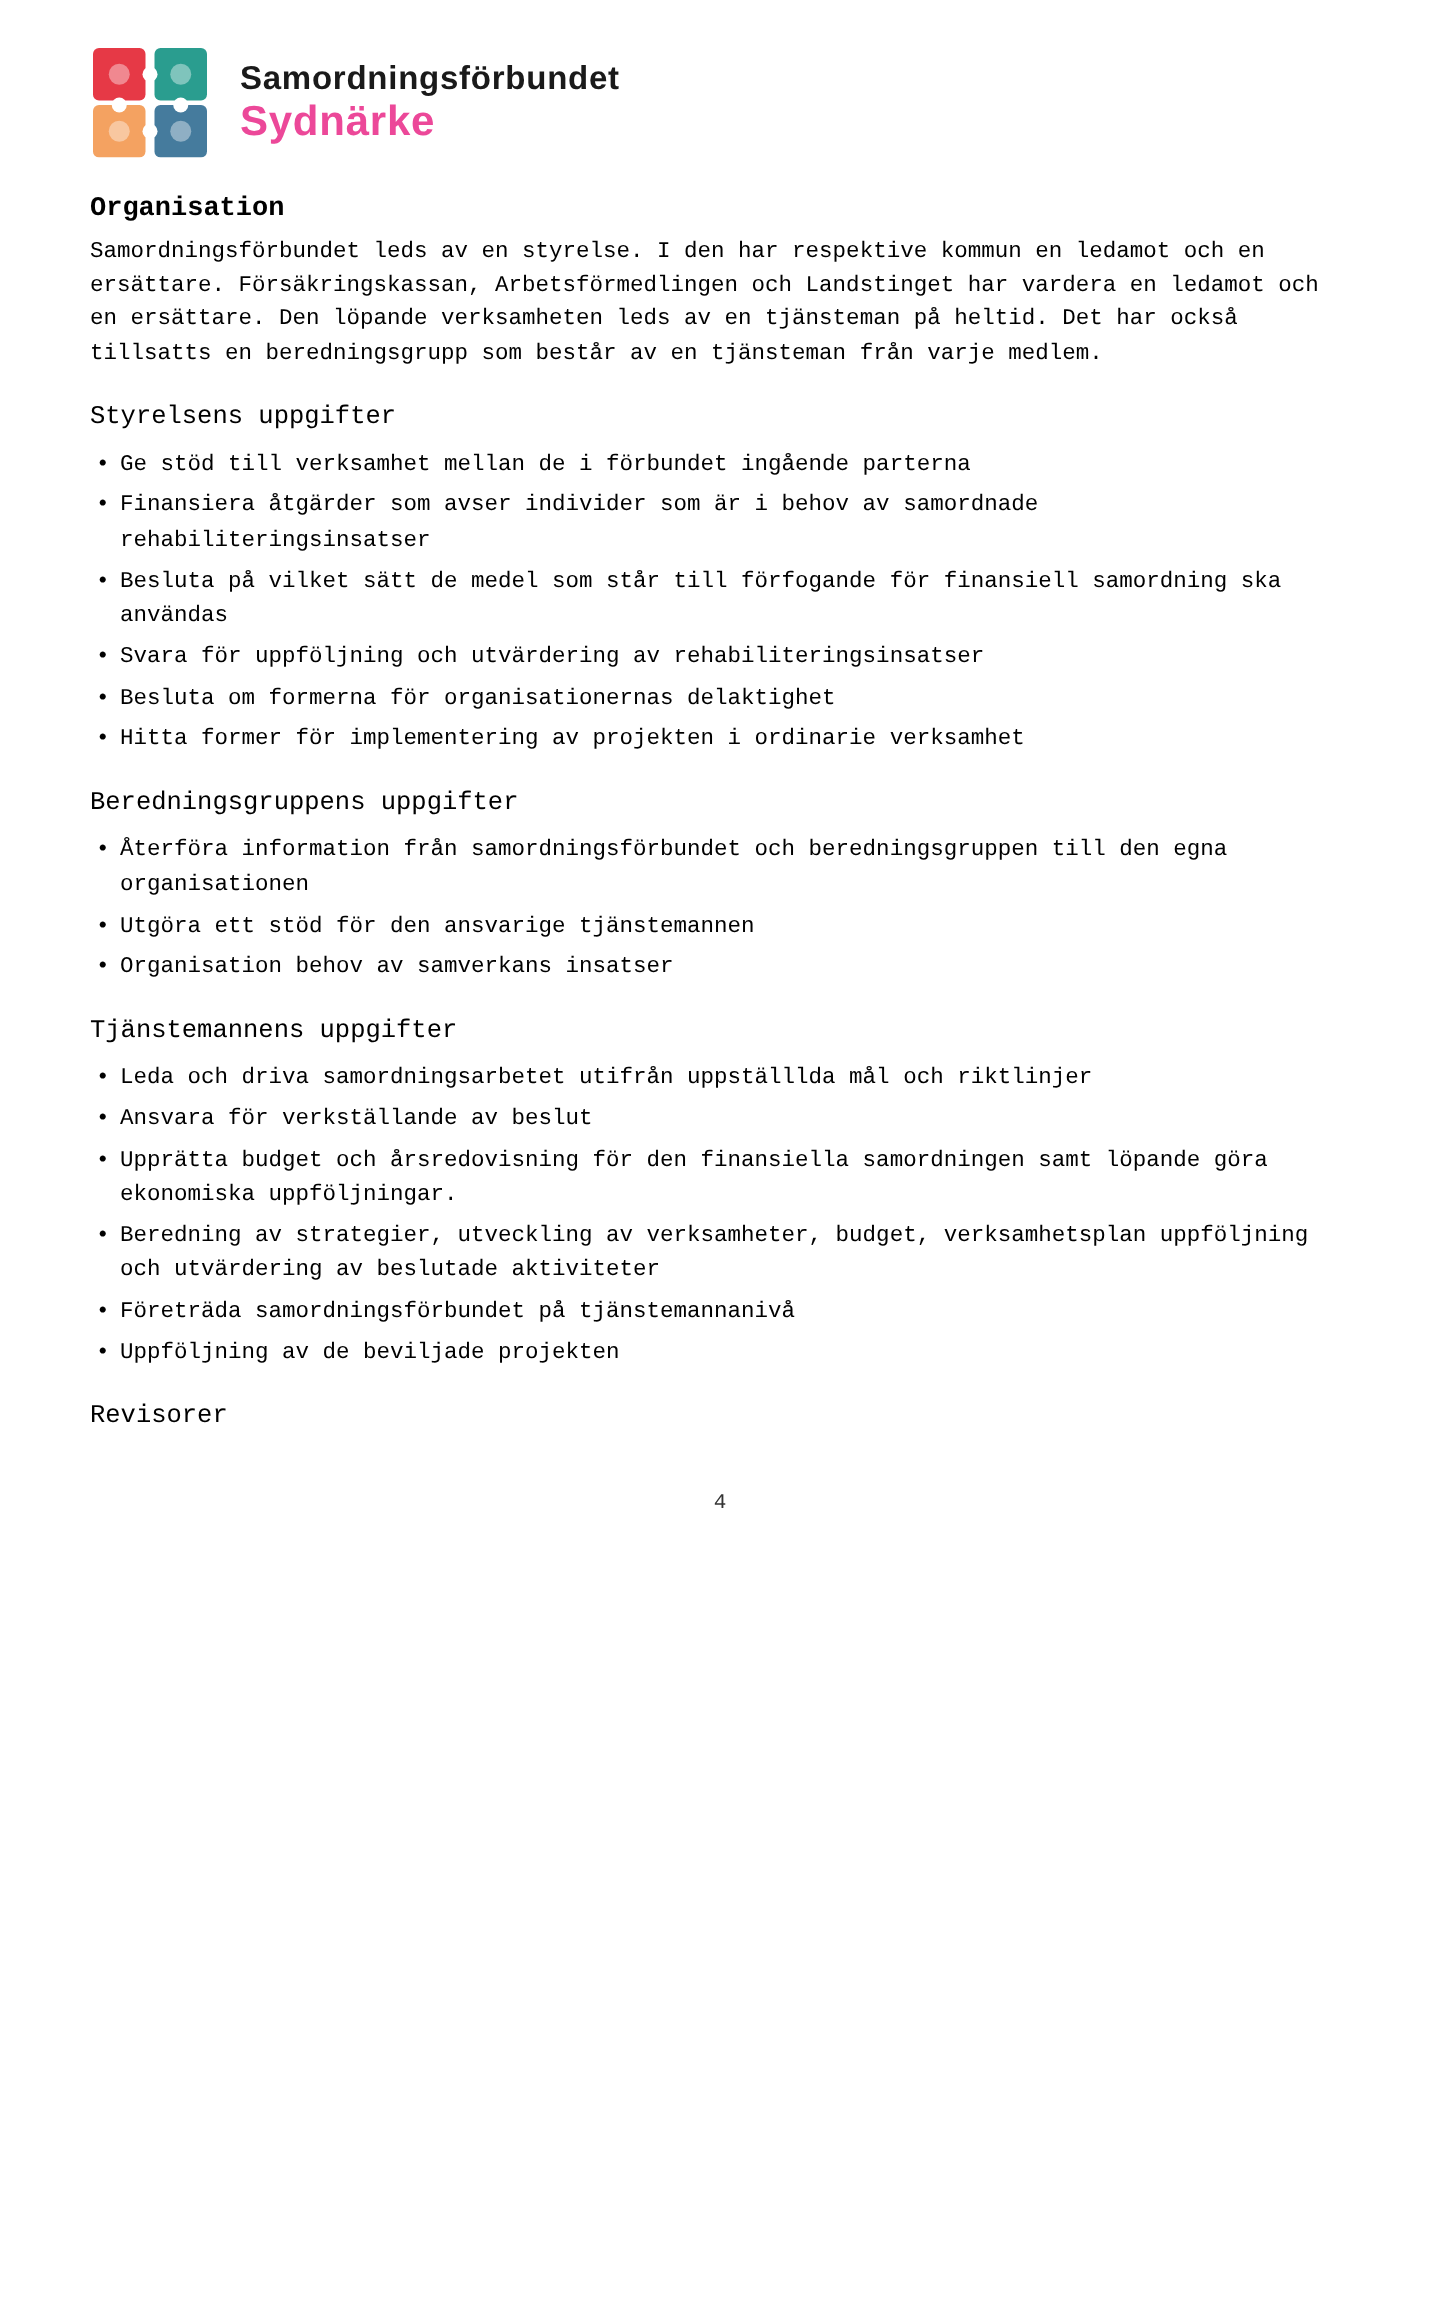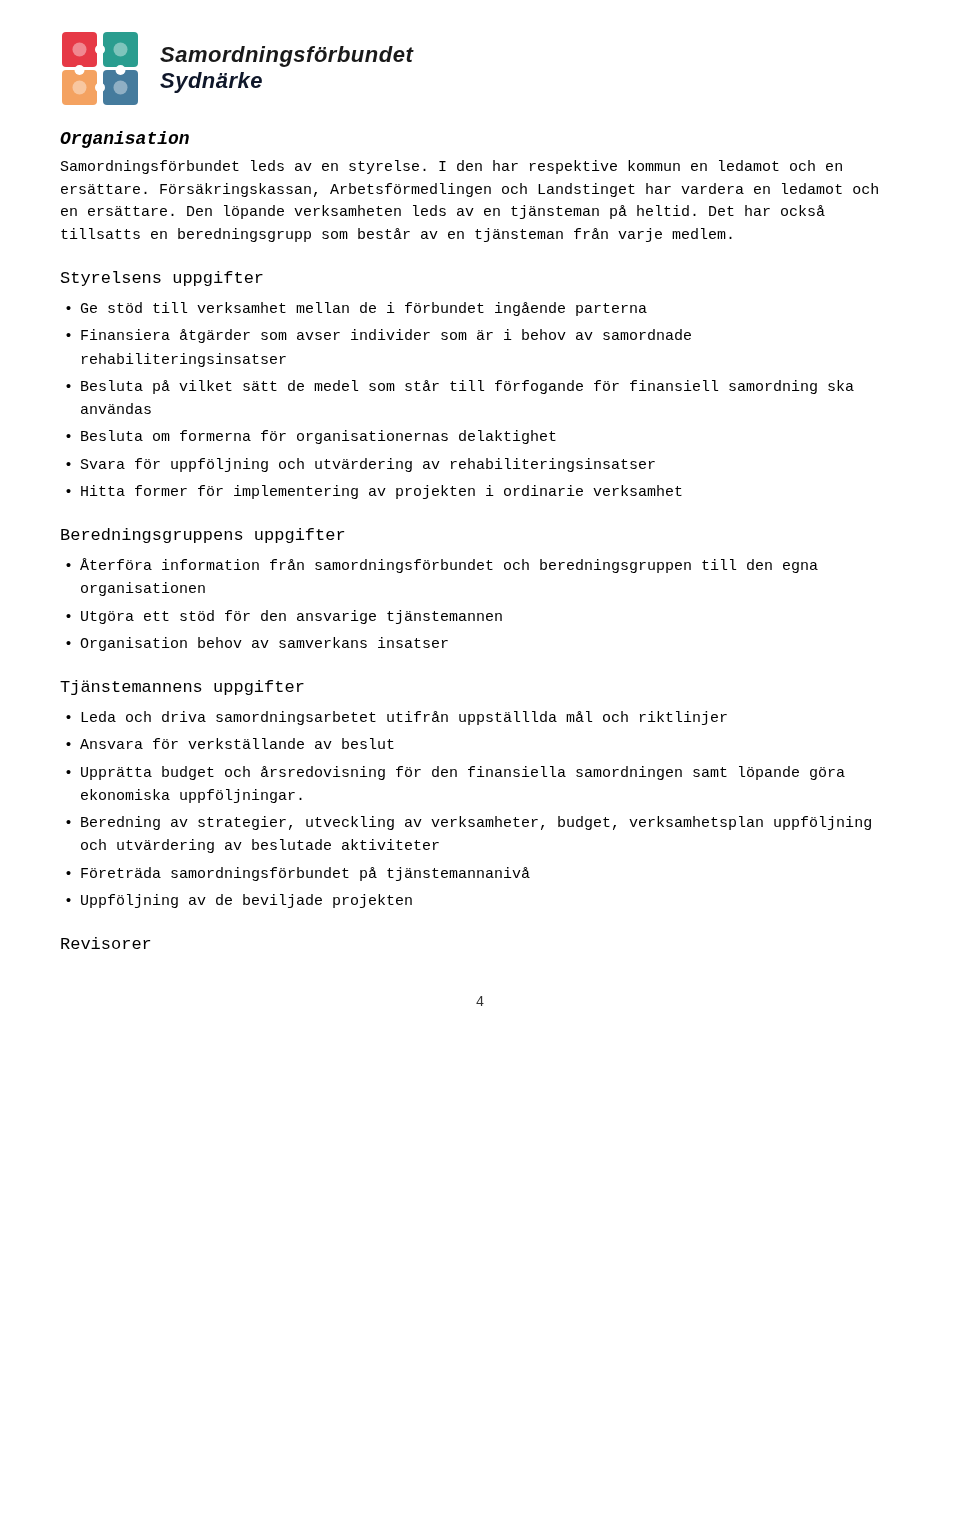--- a/index.html
+++ b/index.html
@@ -32,45 +32,43 @@
 
     .logo-svg {
       width: 80px;
       height: 75px;
     }
 
     .org-name {
       display: flex;
       flex-direction: column;
       justify-content: flex-start;
-      font-style: italic;
     }
 
     .org-name-line1 {
       font-family: Arial, sans-serif;
       font-size: 22px;
       font-weight: bold;
       color: #1a1a1a;
       letter-spacing: 0.5px;
     }
 
     .org-name-line2 {
       font-family: Arial, sans-serif;
-      font-size: 22px;
+      font-size: 28px;
       font-weight: bold;
-      color: #0f172a;
+      color: #ec4899;
       letter-spacing: 0.5px;
     }
 
     .section-title {
       font-size: 18px;
       font-weight: bold;
       margin-bottom: 8px;
       margin-top: 20px;
-      font-style: italic;
     }
 
     .intro-text {
       line-height: 1.5;
       margin-bottom: 6px;
     }
 
     .content-section {
       margin-bottom: 18px;
     }
@@ -143,22 +141,22 @@
 <div class="content-section">
   <p class="intro-text">Samordningsförbundet leds av en styrelse. I den har respektive kommun en ledamot och en ersättare. Försäkringskassan, Arbetsförmedlingen och Landstinget har vardera en ledamot och en ersättare. Den löpande verksamheten leds av en tjänsteman på heltid. Det har också tillsatts en beredningsgrupp som består av en tjänsteman från varje medlem.</p>
 </div>
 
 <div class="content-section">
   <div class="section-heading">Styrelsens uppgifter</div>
   <ul class="bullet-list">
       <li>Ge stöd till verksamhet mellan de i förbundet ingående parterna</li>
       <li>Finansiera åtgärder som avser individer som är i behov av samordnade rehabiliteringsinsatser</li>
       <li>Besluta på vilket sätt de medel som står till förfogande för finansiell samordning ska användas</li>
+      <li>Svara för uppföljning och utvärdering av rehabiliteringsinsatser</li>
       <li>Besluta om formerna för organisationernas delaktighet</li>
-      <li>Svara för uppföljning och utvärdering av rehabiliteringsinsatser</li>
       <li>Hitta former för implementering av projekten i ordinarie verksamhet</li>
     </ul>
 </div>
 
 <div class="content-section">
   <div class="section-heading">Beredningsgruppens uppgifter</div>
   <ul class="bullet-list">
   <li>Återföra information från samordningsförbundet och beredningsgruppen till den egna organisationen</li>
       <li>Utgöra ett stöd för den ansvarige tjänstemannen</li>
       <li>Organisation behov av samverkans insatser</li>

